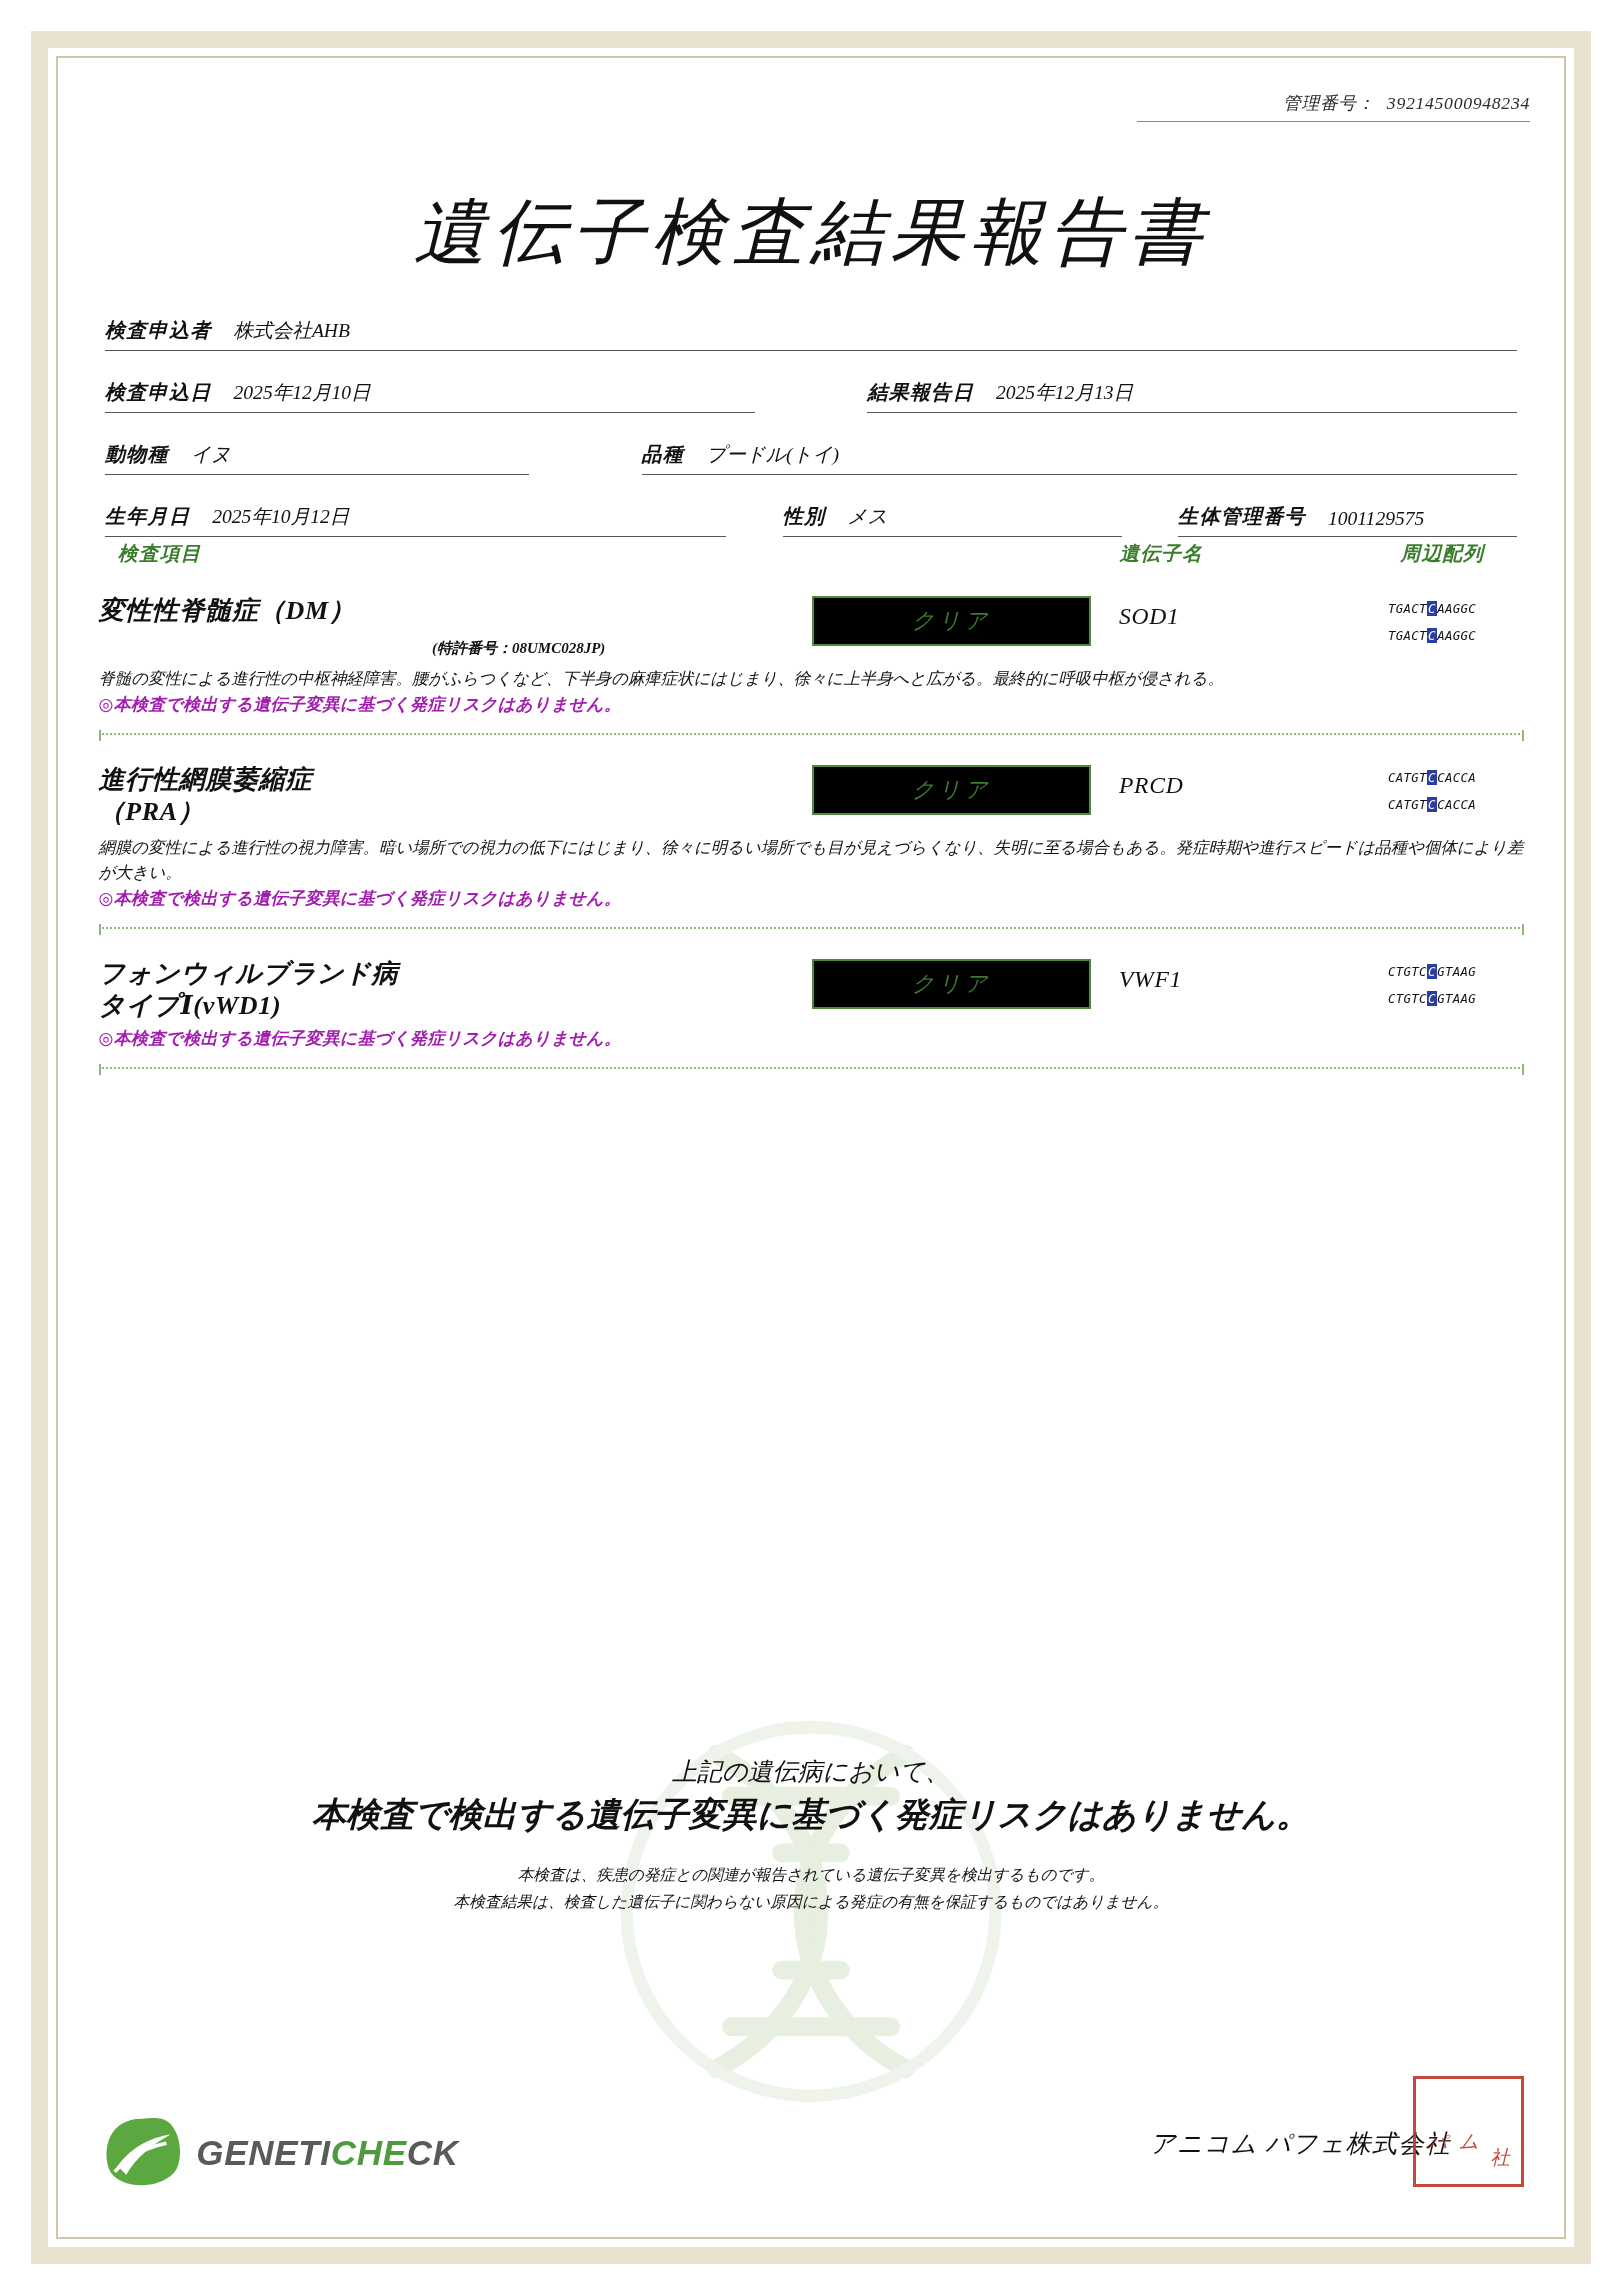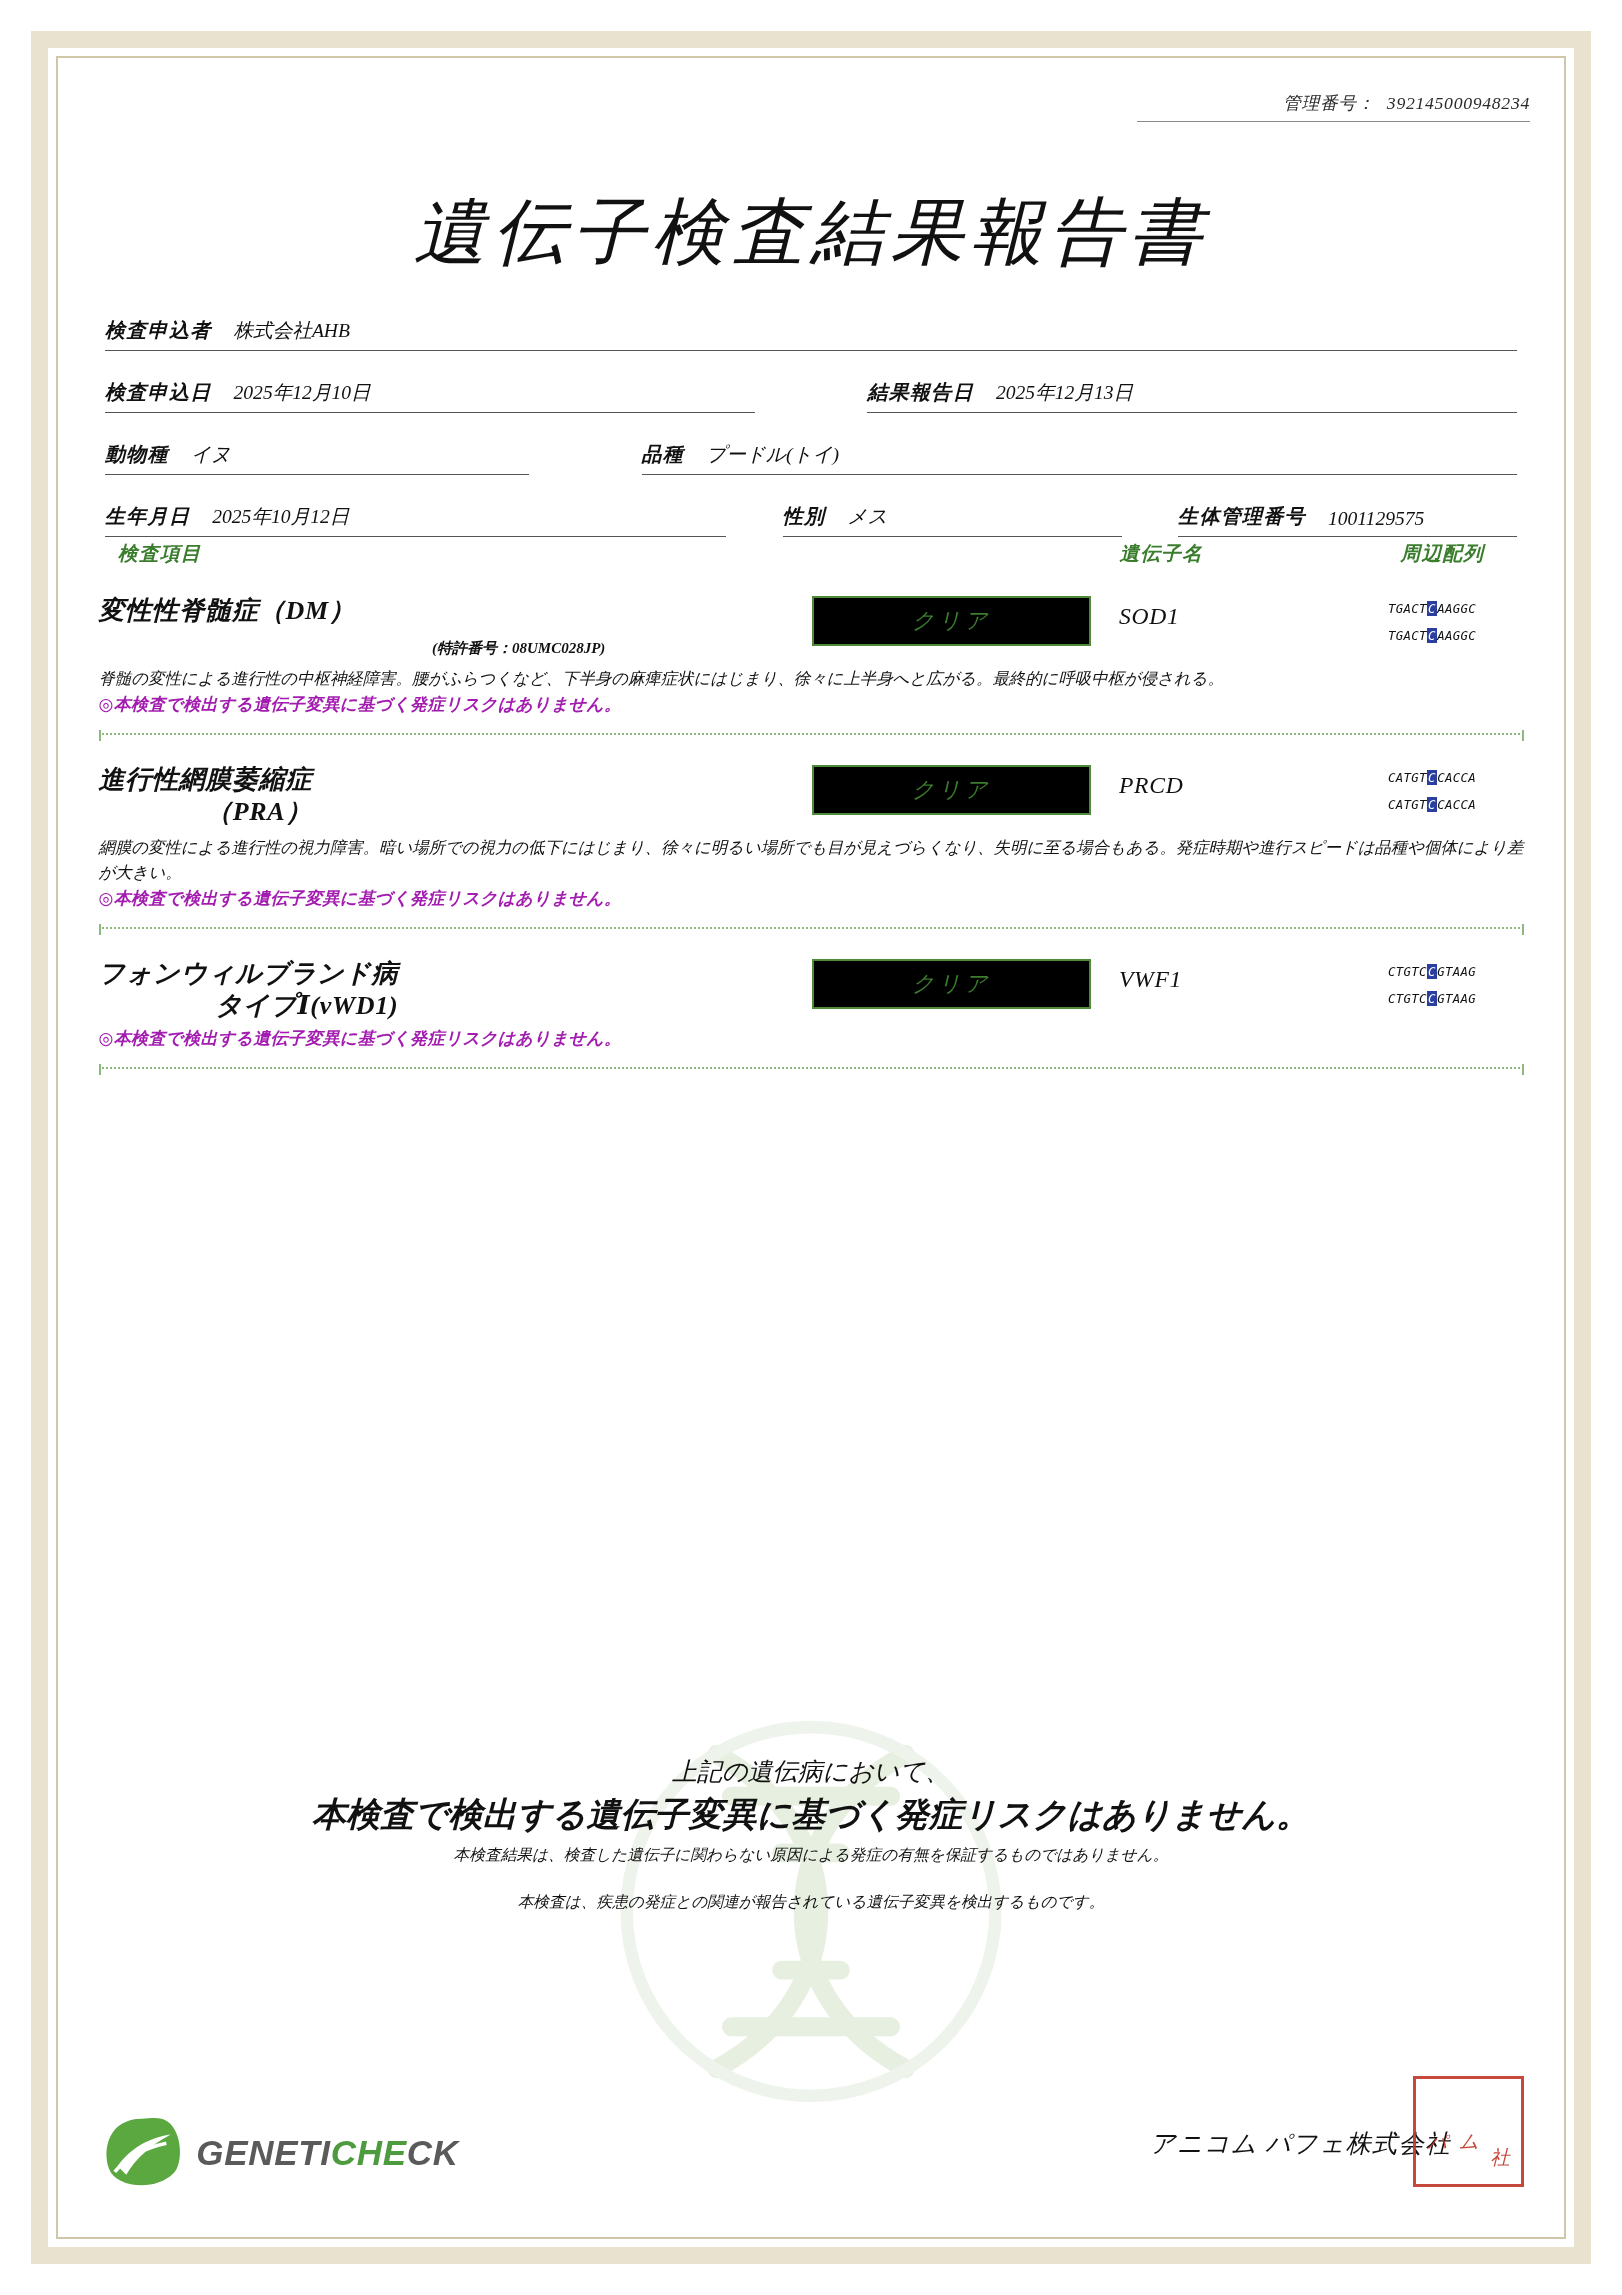--- a/index.html
+++ b/index.html
@@ -140,21 +140,20 @@
   }
   .d-name {
     position: absolute;
     left: 6.5px;
     top: 3.9px;
     font-size: 26px;
     font-weight: bold;
     letter-spacing: 0.7px;
     line-height: 1.22;
     color: #111;
-    text-align: right;
   }
   .d-patent {
     position: absolute;
     left: 340px;
     top: 48px;
     font-size: 15px;
     font-weight: bold;
     color: #111;
   }
   .d-result {
@@ -442,22 +441,22 @@
         <path d="M86 72 L 114 72"></path>
         <path d="M86 128 L 114 128"></path>
         <path d="M62 155 L 138 155"></path>
       </g>
       <circle cx="100" cy="100" r="88" fill="none" stroke="#dfeadb" stroke-width="6"></circle>
     </svg>
 
     <div class="summary">
       <div class="s1">上記の遺伝病において、</div>
       <div class="s2">本検査で検出する遺伝子変異に基づく発症リスクはありません。</div>
+      <div class="s-small">本検査は、疾患の発症との関連が報告されている遺伝子変異を検出するものです。</div>
       <div class="s-small" style="margin-top:2.6px">本検査結果は、検査した遺伝子に関わらない原因による発症の有無を保証するものではありません。</div>
-      <div class="s-small">本検査は、疾患の発症との関連が報告されている遺伝子変異を検出するものです。</div>
     </div>
 
     <div class="footer-logo">
       <svg class="logo-mark" viewBox="0 0 120 110">
         <path d="M60 8 C 14 8, 4 50, 14 78 C 24 104, 78 110, 104 84 C 118 70, 116 26, 96 12 C 84 4, 72 8, 60 8 Z" fill="#5aa83f"></path>
         <path d="M26 74 C 46 46, 74 34, 100 30 C 74 44, 52 62, 38 86 Z" fill="#ffffff"></path>
         <path d="M22 82 C 40 60, 66 48, 94 42" fill="none" stroke="#ffffff" stroke-width="5"></path>
       </svg>
       <div class="logo-text"><span class="a">GENETI</span><span class="b">CHE</span><span class="c">CK</span></div>
     </div>

